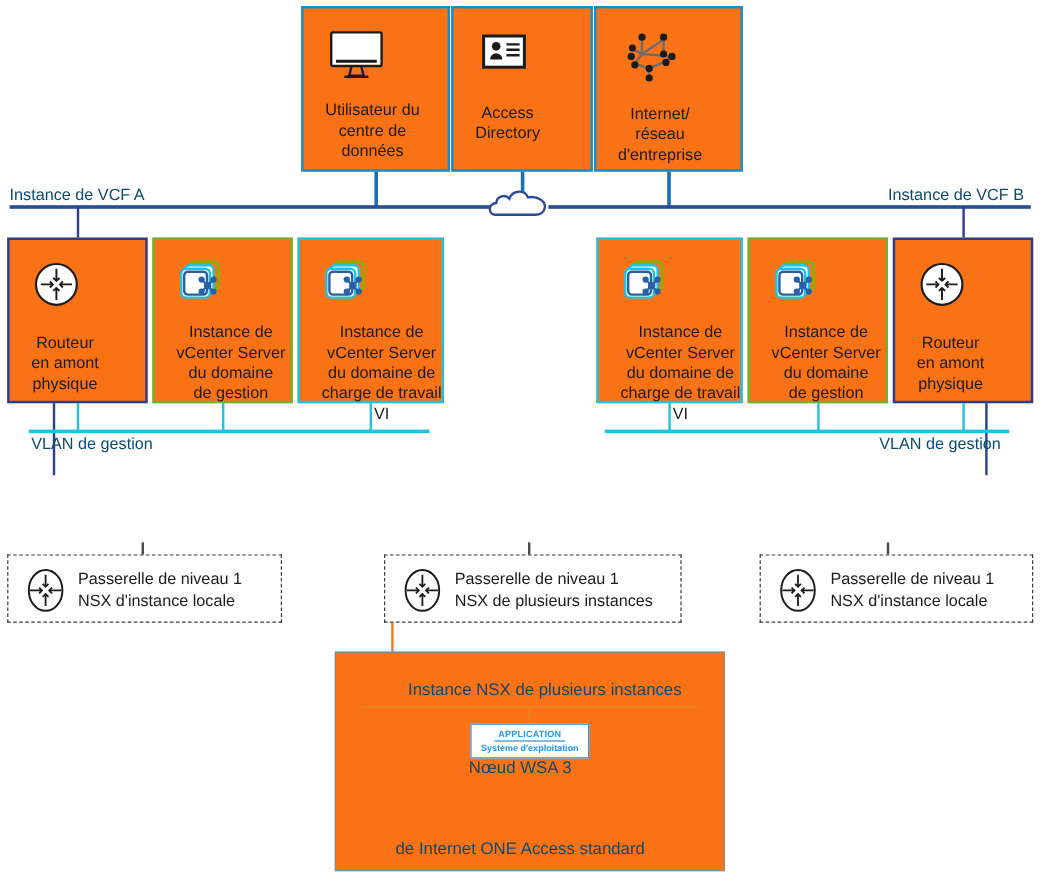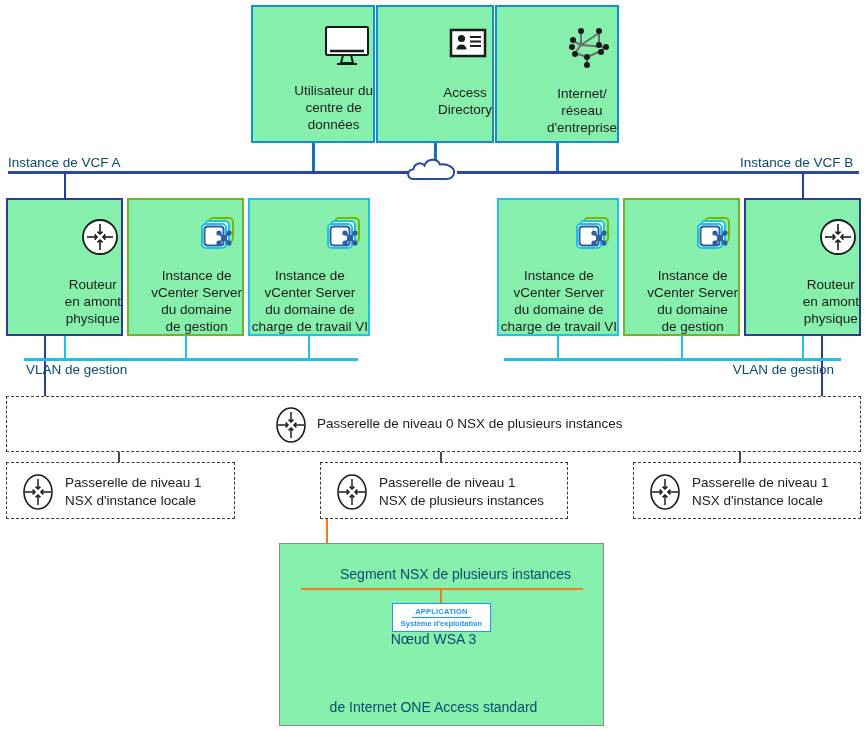--- a/index.html
+++ b/index.html
@@ -7,22 +7,22 @@
     width:867px;height:731px;position:relative;overflow:hidden;
     font-family:"Liberation Sans", sans-serif;
     color:#1b1b1b;
     -webkit-font-smoothing:antialiased;
   }
   .canvas{position:absolute;left:0;top:0;width:867px;height:731px;}
   .abs{position:absolute;box-sizing:border-box;}
 
   
   .box{
-    position:absolute;box-sizing:border-box;background:#86efac;
-    display:flex;flex-direction:column;align-items:flex-end;justify-content:flex-start;
+    position:absolute;box-sizing:border-box;background:#f97316;
+    display:flex;flex-direction:column;align-items:flex-start;justify-content:flex-start;padding-left:18px;
   }
   .box .cap{
     font-size:13.5px;line-height:17px;text-align:center;color:#1b1b1b;white-space:pre-line;
   }
   .box.top{border:2.5px solid #0f90d3;}
   .box.navy{border:2.5px solid #2a3f8f;}
   .box.green{border:2.5px solid #71b12e;}
   .box.cyan{border:2.5px solid #1ec2e4;}
   .box.gray{border:1.5px solid #8a8a8a;}
 
@@ -308,38 +308,20 @@
   </div>
 
   <div class="line v-navy" style="left:821px;top:336px;height:60px;"></div>
   <div class="line v-cyan" style="left:802px;top:336px;height:23px;"></div>
   <div class="line v-cyan" style="left:681px;top:336px;height:23px;"></div>
   <div class="line v-cyan" style="left:557px;top:336px;height:23px;"></div>
 
   <div class="line h-cyan" style="left:504px;top:358px;width:337px;height:2.5px;"></div>
   <div class="txt r" style="left:0;top:361px;width:834px;">VLAN de gestion</div>
 
-  <div class="dashbox" style="left:6px;top:396px;width:855px;height:56px;">
-    <span class="icon abs" style="left:265px;top:8px;">
-      <svg width="38" height="40" viewBox="0 0 38 40">
-        <ellipse cx="19" cy="20" rx="14" ry="17" fill="#fff" stroke="#1b1b1b" stroke-width="1.6"></ellipse>
-        <g stroke="#1b1b1b" stroke-width="1.5" fill="none">
-          <path d="M19 7 L19 17"></path>
-            <path d="M16.6 14.6 L19 17 L21.4 14.6"></path>
-          <path d="M19 33 L19 23"></path>
-            <path d="M16.6 25.4 L19 23 L21.4 25.4"></path>
-          <path d="M6 20 L16 20"></path>
-            <path d="M13.6 17.6 L16 20 L13.6 22.4"></path>
-          <path d="M32 20 L22 20"></path>
-            <path d="M24.4 17.6 L22 20 L24.4 22.4"></path>
-        </g>
-      </svg>
-    </span>
-    <span class="lbl" style="left:310px;top:18px;">Passerelle de niveau 0 NSX de plusieurs instances</span>
-  </div>
 
   <div class="line v-gray" style="left:118px;top:452px;height:31px;background:#4a4a4a;"></div>
   <div class="line v-gray" style="left:440px;top:452px;height:31px;background:#4a4a4a;"></div>
   <div class="line v-gray" style="left:739px;top:452px;height:31px;background:#4a4a4a;"></div>
 
   <div class="dashbox" style="left:6px;top:462px;width:229px;height:57px;">
     <span class="icon abs" style="left:12px;top:9px;">
       <svg width="38" height="40" viewBox="0 0 38 40">
         <ellipse cx="19" cy="20" rx="14" ry="17" fill="#fff" stroke="#1b1b1b" stroke-width="1.6"></ellipse>
         <g stroke="#1b1b1b" stroke-width="1.5" fill="none">
@@ -396,21 +378,21 @@
     </span>
     <span class="lbl" style="left:58px;top:11px;">Passerelle de niveau 1
 NSX d'instance locale</span>
   </div>
 
   <div class="line v-orange" style="left:326px;top:519px;height:60px;"></div>
 
   <div class="box gray" style="left:279px;top:543px;width:325px;height:183px;">
   </div>
 
-  <div class="txt" style="left:340px;top:566px;font-size:14px;">Segment NSX de plusieurs instances</div>
+  <div class="txt" style="left:340px;top:566px;font-size:14px;">Instance NSX de plusieurs instances</div>
   <div class="line h-orange" style="left:301px;top:588px;width:282px;height:2px;"></div>
   <div class="line v-orange" style="left:440px;top:589px;height:15px;"></div>
 
   <div class="vmicon" style="left:392px;top:603px;width:99px;height:29px;">
     <span class="app">APPLICATION</span>
     <span class="os">Système d'exploitation</span>
   </div>
 
   <div class="txt" style="left:0;top:631px;width:867px;text-align:center;white-space:normal;font-size:14px;">Nœud WSA 3</div>
   <div class="txt" style="left:0;top:699px;width:867px;text-align:center;white-space:normal;font-size:14px;">de Internet ONE Access standard</div>

